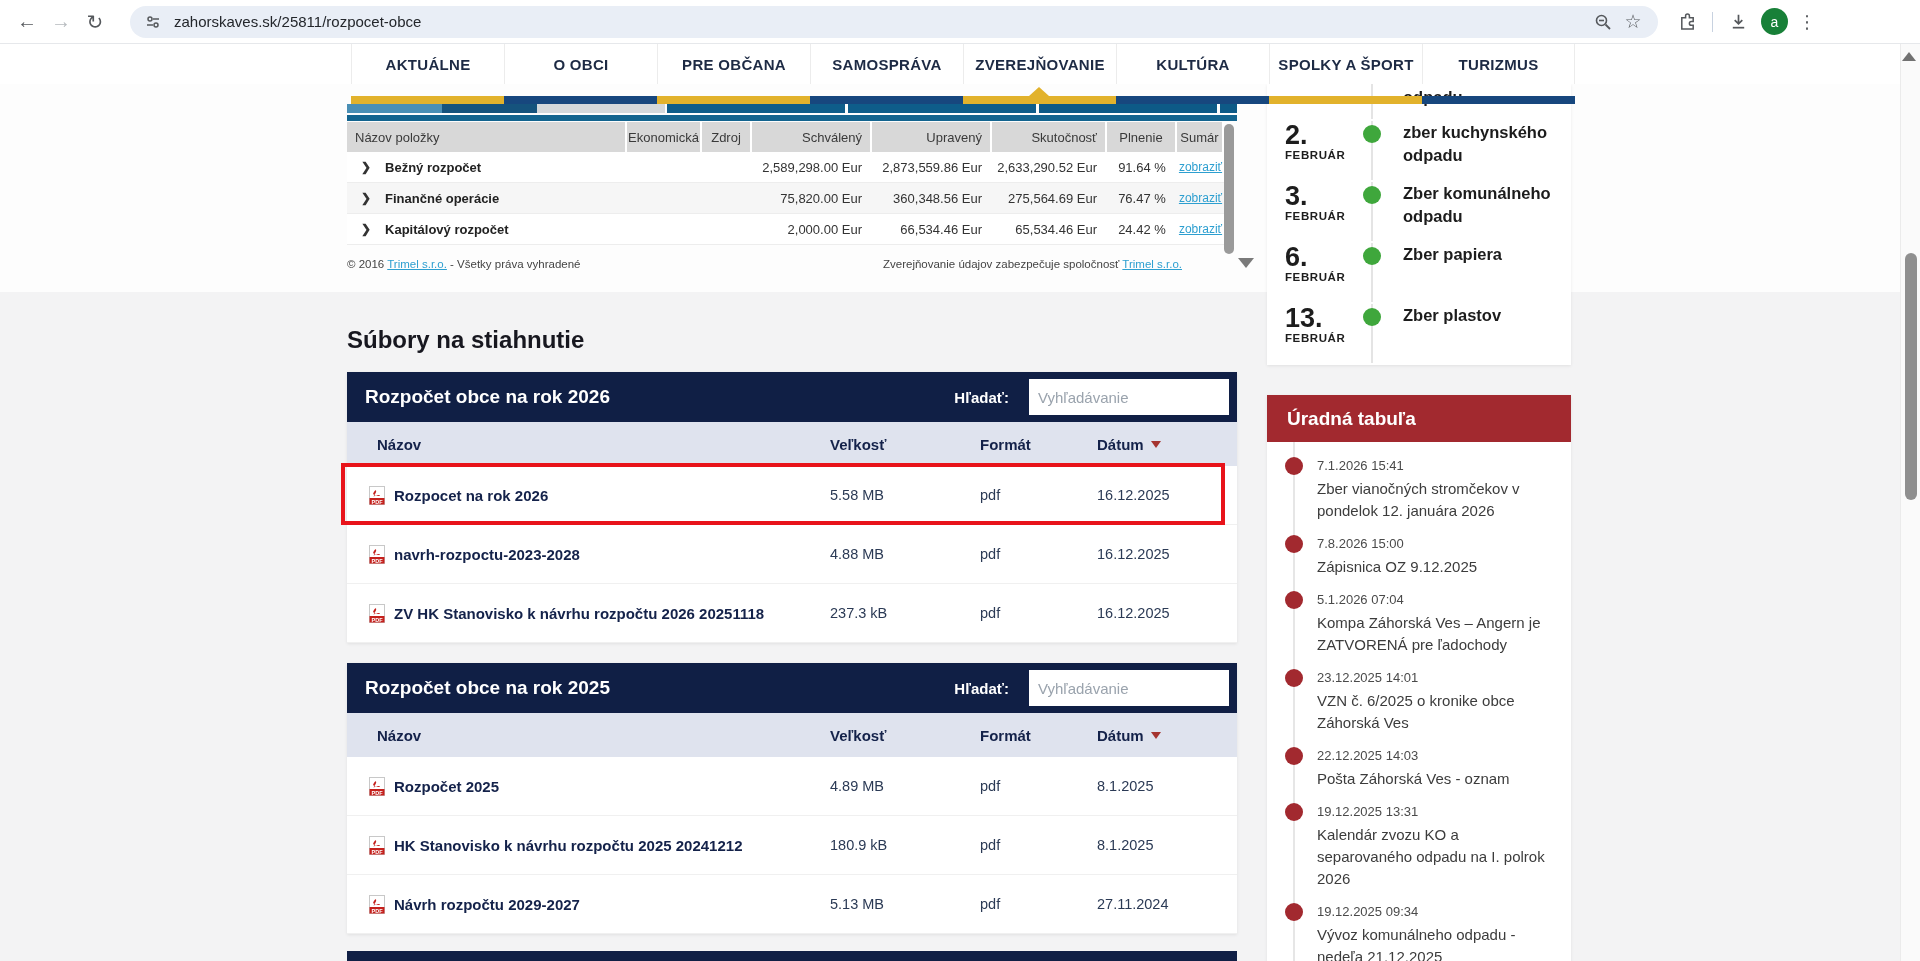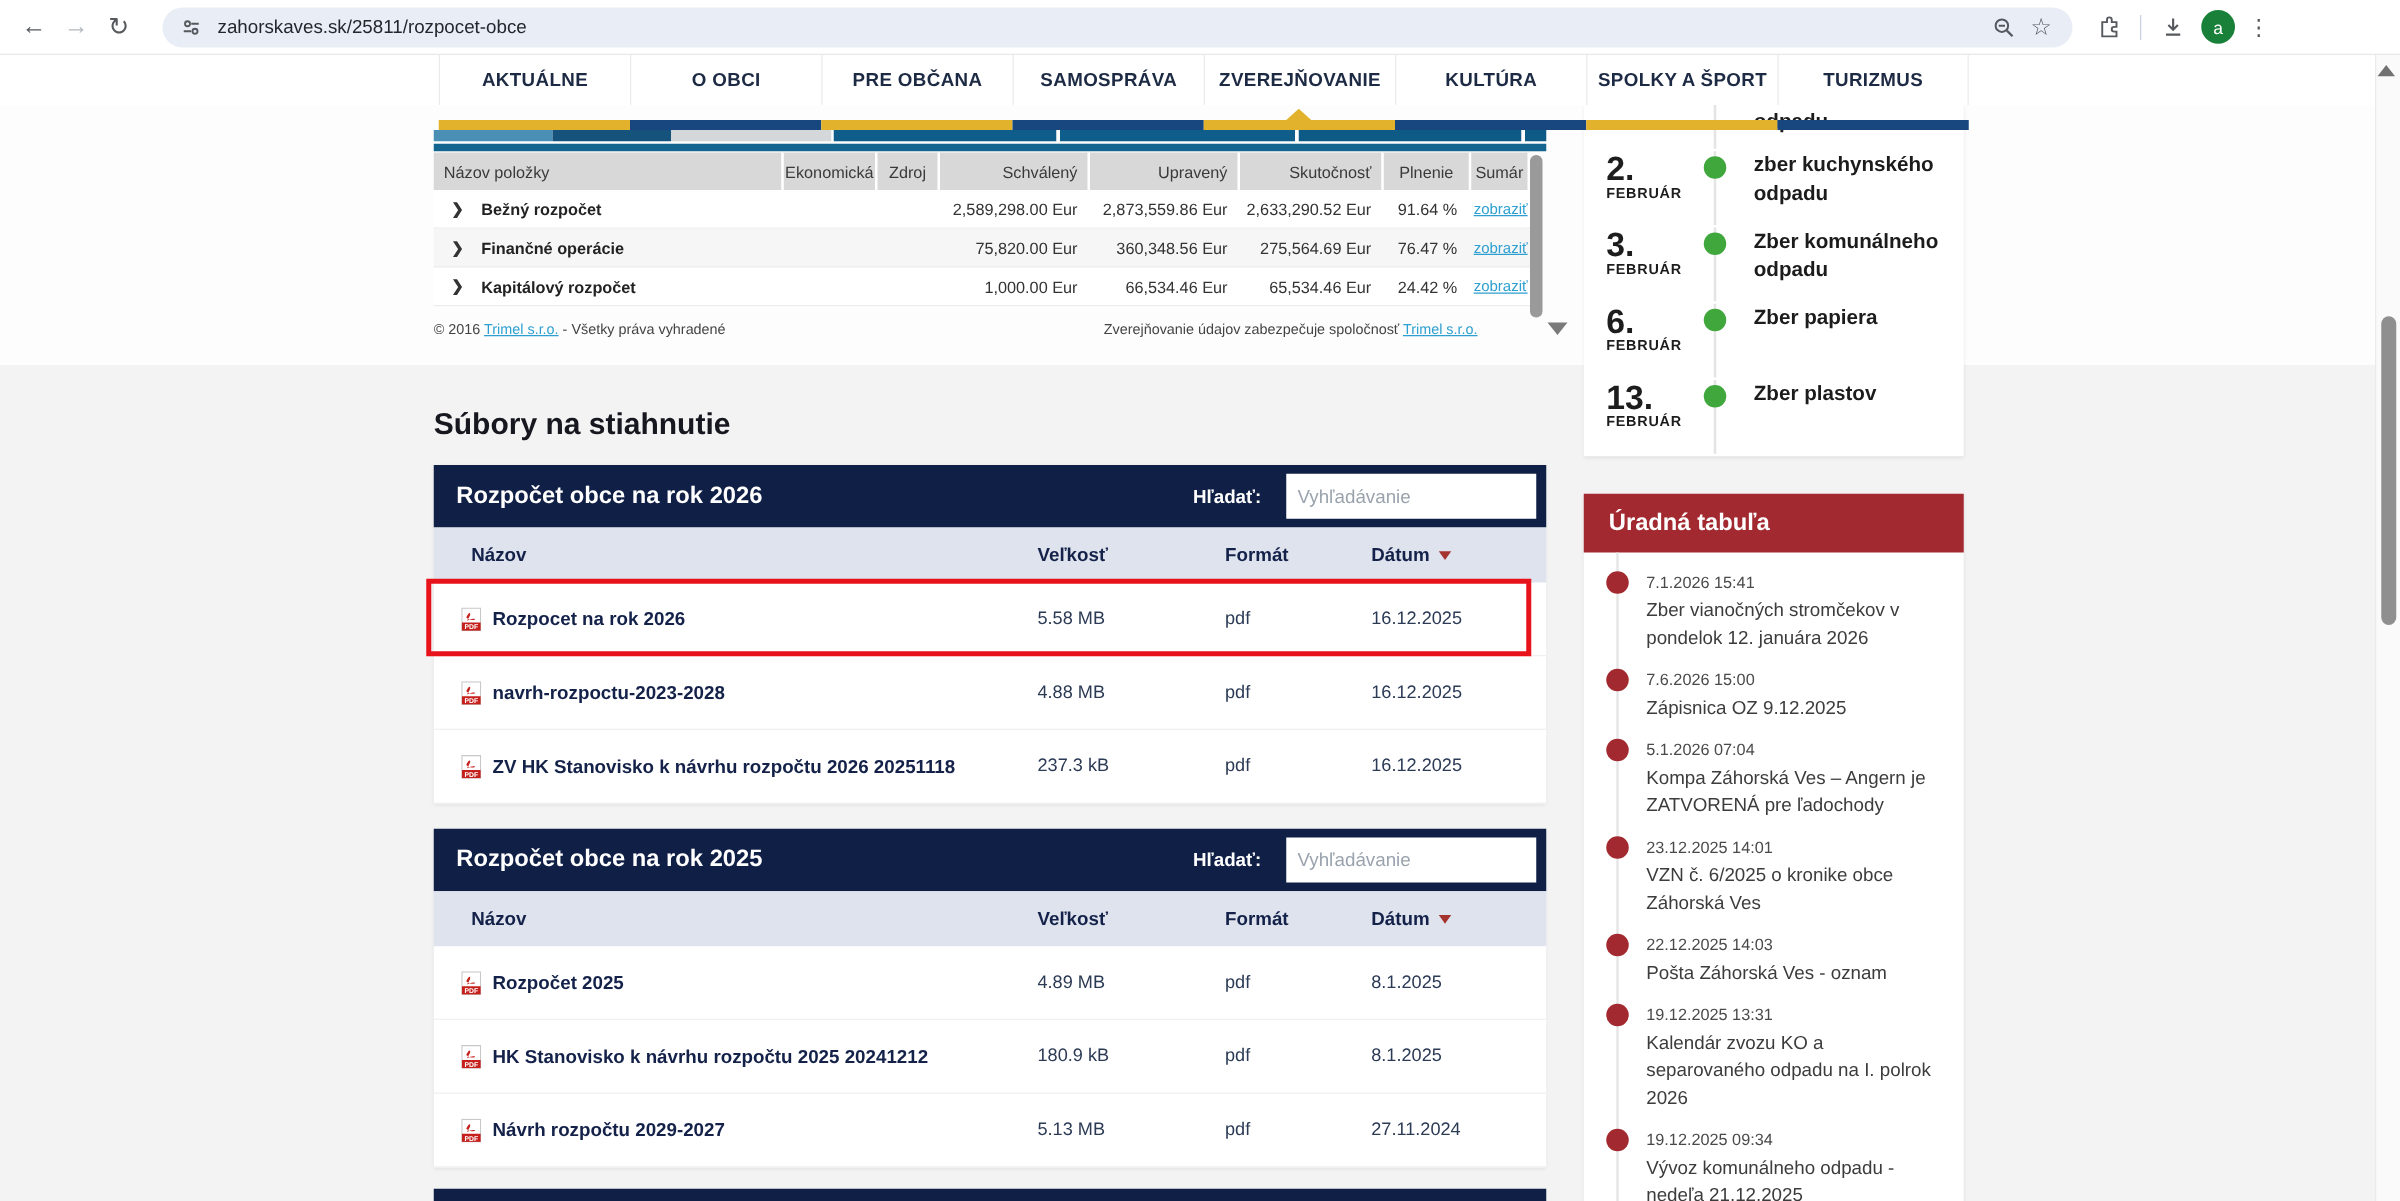--- a/index.html
+++ b/index.html
@@ -246,21 +246,21 @@
     <div class="b-pct">76.47 %</div>
     <div class="b-link"><span class="lnk">zobraziť</span></div>
   </div>
   <div class="b-row b-data">
     <div class="b-name">
         <span class="b-chev">❯</span>
         <span>Kapitálový rozpočet</span>
       </div>
     <div></div>
       <div></div>
-    <div class="b-num">1,000.00 Eur</div>
+    <div class="b-num">2,000.00 Eur</div>
     <div class="b-num">66,534.46 Eur</div>
     <div class="b-num">65,534.46 Eur</div>
     <div class="b-pct">24.42 %</div>
     <div class="b-link"><span class="lnk">zobraziť</span></div>
   </div>
 </div>
 
 <div id="budget-footer">
   <div><span>© 2016 </span><span class="lnk">Trimel s.r.o.</span><span> - Všetky práva vyhradené</span></div>
   <div><span>Zverejňovanie údajov zabezpečuje spoločnosť </span><span class="lnk">Trimel s.r.o.</span></div>
@@ -457,21 +457,21 @@
     <div class="board-item">
       <div class="board-dot"></div>
       <div>
           <div class="board-date">7.1.2026 15:41</div>
         <div class="board-text">Zber vianočných stromčekov v pondelok 12. januára 2026</div>
         </div>
     </div>
     <div class="board-item">
       <div class="board-dot"></div>
       <div>
-          <div class="board-date">7.6.2026 15:00</div>
+          <div class="board-date">7.8.2026 15:00</div>
         <div class="board-text">Zápisnica OZ 9.12.2025</div>
         </div>
     </div>
     <div class="board-item">
       <div class="board-dot"></div>
       <div>
           <div class="board-date">5.1.2026 07:04</div>
         <div class="board-text">Kompa Záhorská Ves – Angern je ZATVORENÁ pre ľadochody</div>
         </div>
     </div>

